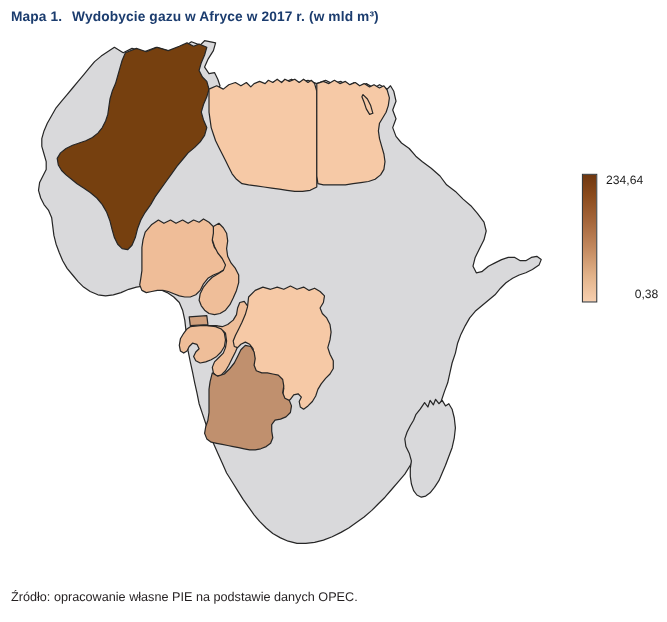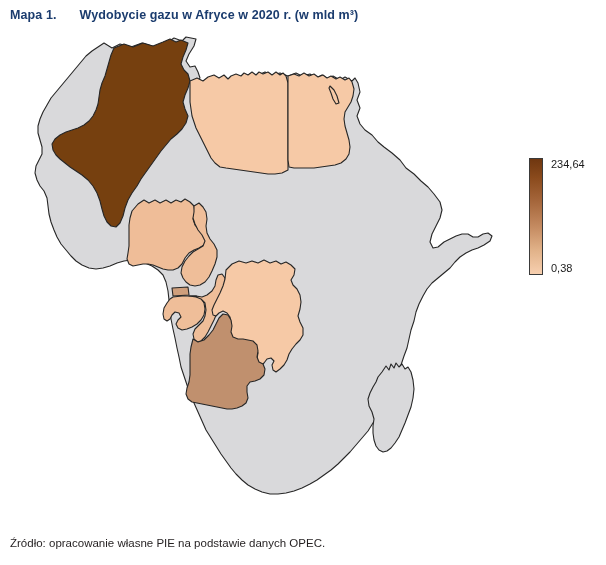--- a/index.html
+++ b/index.html
@@ -23,21 +23,21 @@
     position: absolute;
     left: 10px;
     top: 8px;
     font-size: 12.5px;
     font-weight: bold;
     color: #1b3c6e;
     letter-spacing: 0.1px;
     white-space: nowrap;
   }
   .title .num {
-    margin-right: 23px;
+    margin-right: 9px;
   }
   .source {
     position: absolute;
     left: 10px;
     top: 537px;
     font-size: 11.5px;
     color: #231f20;
     white-space: nowrap;
     text-align: right;
   }
@@ -66,31 +66,31 @@
     background: linear-gradient(to bottom, #6f3710 0%, #8a4a1c 16%, #a4653a 36%, #c3895f 58%, #e2b38a 80%, #f7cfaf 100%);
   }
   .legend-label {
     position: absolute;
     left: 22px;
     font-size: 11px;
     color: #1b1b1b;
     white-space: nowrap;
   }
   .legend-label.top { top: 0px; }
-  .legend-label.bottom { top: 104px; }
+  .legend-label.bottom { top: 104px; margin-left: 26px; }
   svg { display: block; }
   .cpath { stroke: #262626; stroke-width: 1.1; stroke-linejoin: round; }
 </style>
 </head>
 <body>
 
 <div id="figure">
 
   <div class="title">
-    <span class="num">Mapa 1.</span><span>Wydobycie gazu w Afryce w 2020 r. (w mld m³)</span>
+    <span class="num">Mapa 1.</span><span>Wydobycie gazu w Afryce w 2017 r. (w mld m³)</span>
   </div>
 
   <div class="map-area">
     <svg width="510" height="495" viewBox="0 0 510 495">
 
       <path class="cpath" fill="#d9d9db" d="M92,17 L104,9 L112,14 L120,10 L131,13 L142,9 L155,13 L168,8 L174,4 L182,7 L186,3
            L196,5 L194,12 L189,20 L186,27 L190,33 L195,32 L198,38 L200,44 L196,50
            L198,56 L207,59 L216,57 L222,53 L226,47 L233,44 L240,47 L244,43 L250,40
            L258,41 L265,38 L272,41 L280,39 L288,42 L296,39 L302,42 L310,40 L316,44
            L322,41 L328,45 L333,42 L340,46 L345,43 L352,47 L355,44 L358,49 L360,58

